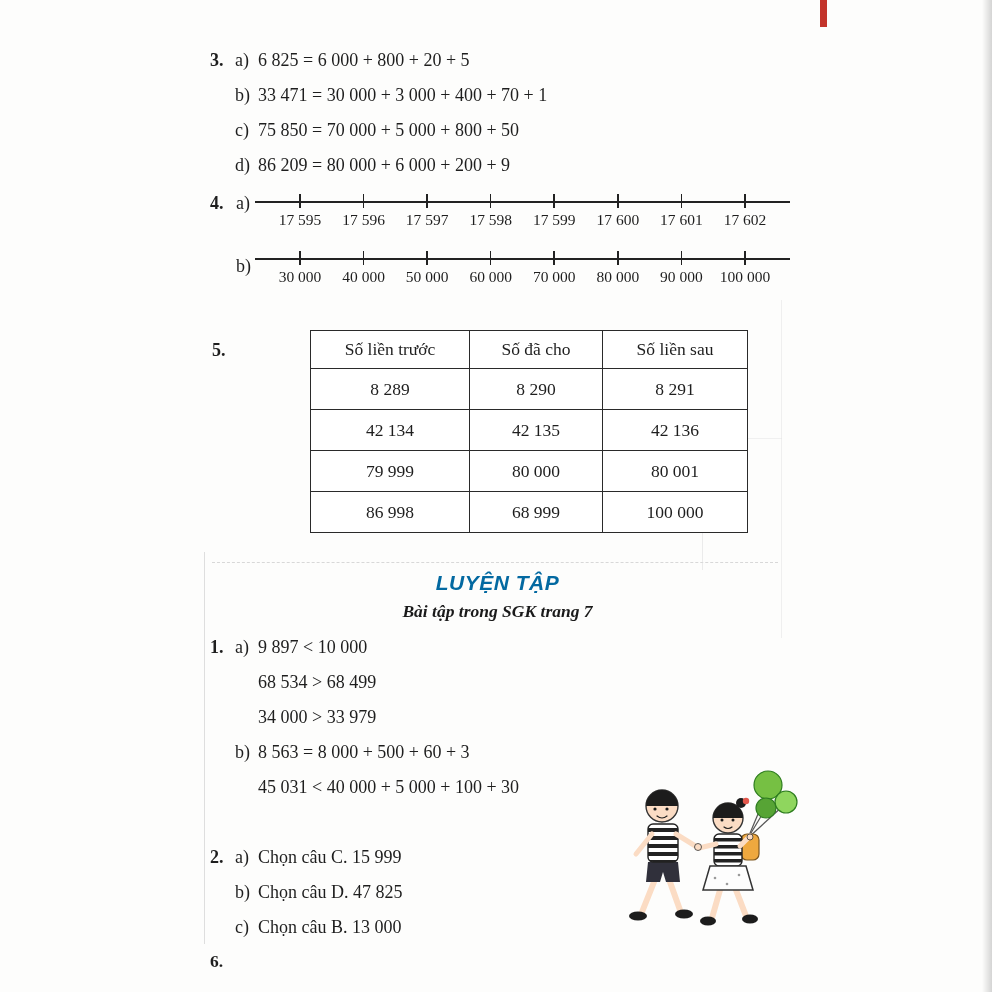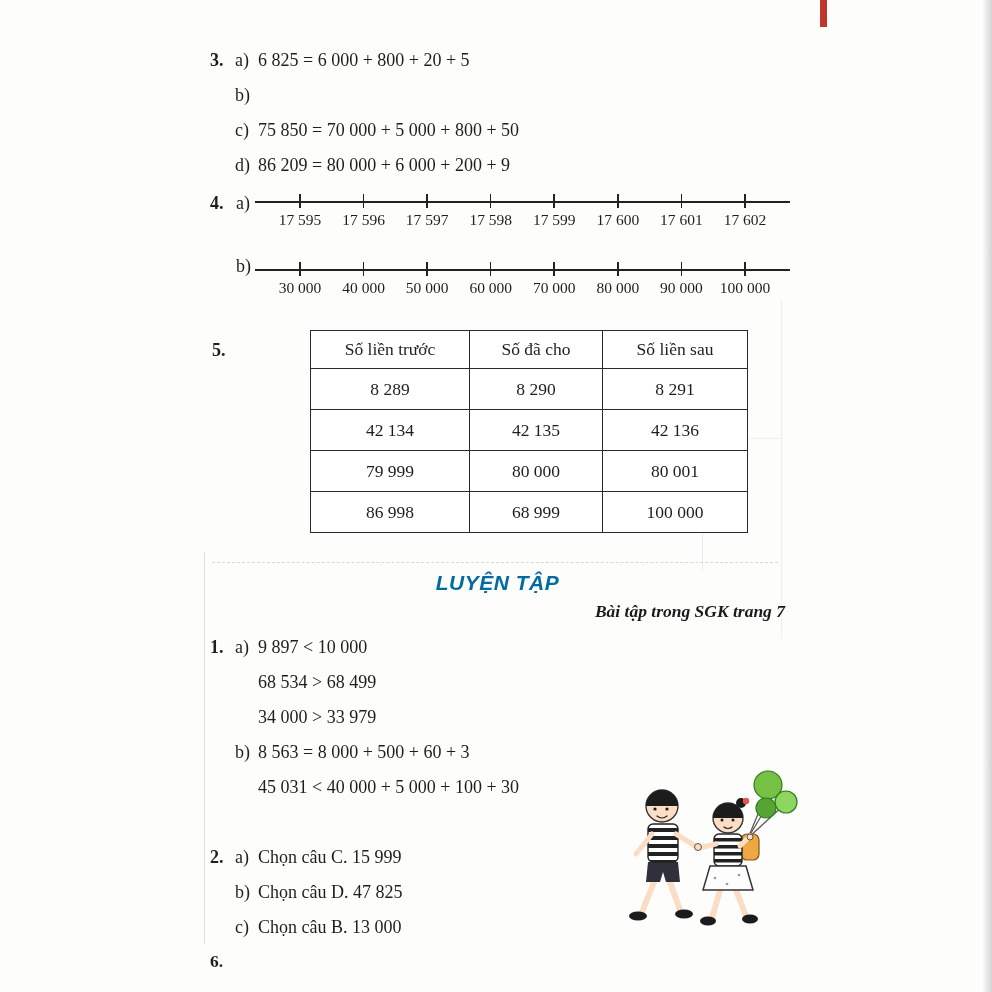--- a/index.html
+++ b/index.html
@@ -35,21 +35,21 @@
   .answer-table td { height:40px; }
   .col-1 { width:138px; } .col-2 { width:112px; } .col-3 { width:124px;margin-top:48px; }
 
   
   .sec-title {
     position:absolute; left:210px; width:575px; top:571px; text-align:center;
     font-family:"Liberation Sans", sans-serif; font-weight:bold; font-style:italic;
     font-size:21px; letter-spacing:.5px; color:#0369a1;
   }
   .sec-sub {
-    position:absolute; left:210px; width:575px; top:601px; text-align:right;
+    position:absolute; left:210px; width:575px; top:601px; text-align:center;
     font-weight:bold; font-style:italic; font-size:17.5px; color:#1a1a1a;
   }
 
   .page-number { position:absolute; left:210px; top:951px; font-size:17.5px; font-weight:bold; }
 
   
   .red-mark { position:absolute; left:820px; top:0; width:7px; height:27px; background:#c3342b; }
   .scan-line-left { position:absolute; left:204px; top:552px; width:1px; height:392px; background:#c4c4c4; opacity:.55; }
   .ghost-dash { position:absolute; left:212px; top:562px; width:566px; border-top:1px dashed #d8d8d8; }
   .ghost-v1 { position:absolute; left:702px; top:375px; width:1px; height:195px; background:#dcdcdc; opacity:.55; }
@@ -75,20 +75,21 @@
 
   <div class="block" style="left:210px; top:50px;">
     <div class="row">
       <span class="plabel">3.</span>
       <span class="pmarker">a)</span>
       <span class="ptext">6 825 = 6 000 + 800 + 20 + 5</span>
     </div>
     <div class="row">
       <span class="plabel"></span>
       <span class="pmarker">b)</span>
+      <span class="ptext">33 471 = 30 000 + 3 000 + 400 + 70 + 1</span>
     </div>
     <div class="row">
       <span class="plabel"></span>
       <span class="pmarker">c)</span>
       <span class="ptext">75 850 = 70 000 + 5 000 + 800 + 50</span>
     </div>
     <div class="row">
       <span class="plabel"></span>
       <span class="pmarker">d)</span>
       <span class="ptext">86 209 = 80 000 + 6 000 + 200 + 9</span>
@@ -133,21 +134,21 @@
         <div class="nl-tick">
             <span class="tick-mark"></span>
             <span class="tick-label">17 602</span>
           </div>
       </div>
     </div>
   </div>
 
   <span class="block" style="left:236px; top:256px; font-size:18px;">b)</span>
 
-  <div class="numberline" style="left:255px; top:260px;">
+  <div class="numberline" style="left:255px; top:249px;">
     <div class="nl-track">
       <div class="nl-line"></div>
       <div class="nl-ticks">
         <div class="nl-tick">
             <span class="tick-mark"></span>
             <span class="tick-label">30 000</span>
           </div>
         <div class="nl-tick">
             <span class="tick-mark"></span>
             <span class="tick-label">40 000</span>

